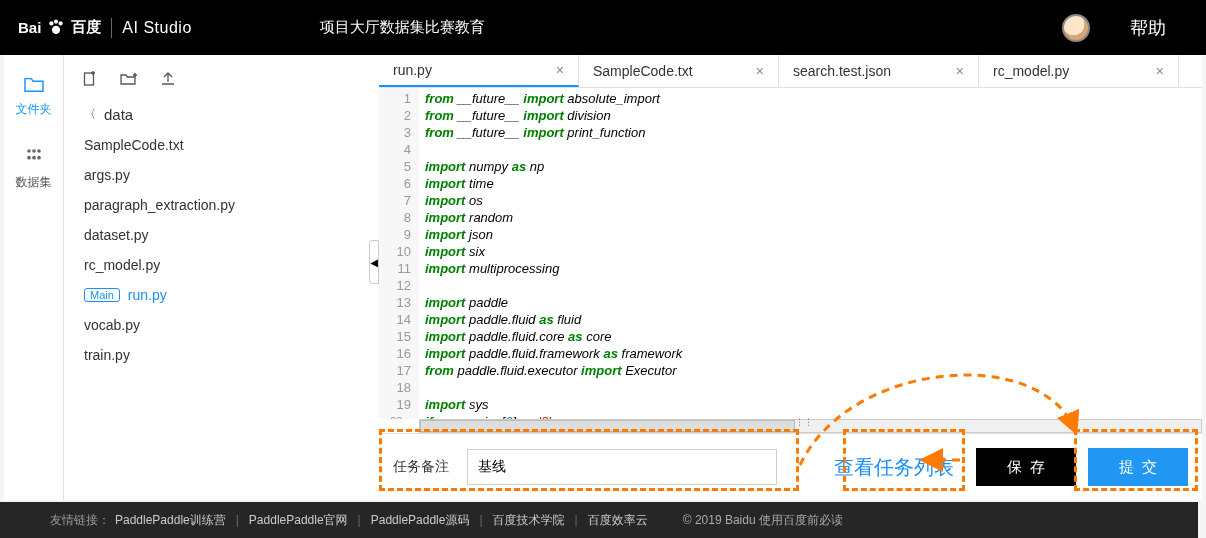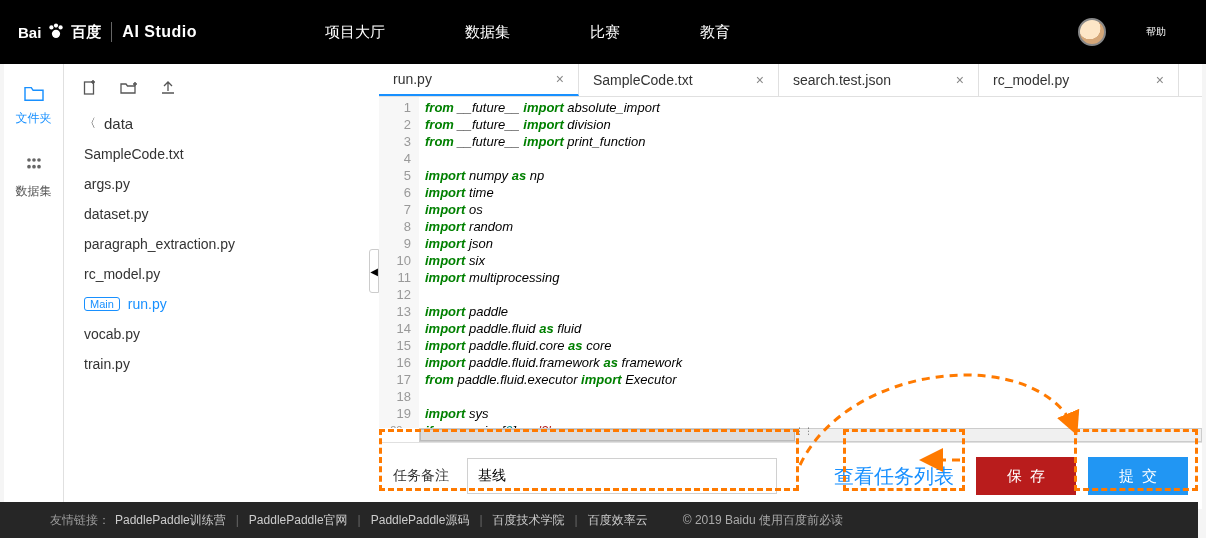--- a/index.html
+++ b/index.html
@@ -1,27 +1,27 @@
 <!DOCTYPE html>
 <html><head>
 <meta charset="utf-8">
 <style>
 * { margin:0; padding:0; box-sizing:border-box; font-family:"Microsoft YaHei",Arial,sans-serif; }
 body { background:#f5f5f5; width:1206px; height:538px; overflow:hidden; position:relative; }
-.topbar { background:#000; height:64px; display:flex; align-items:center; color:#fff; }
+.topbar { background:#000; height:55px; display:flex; align-items:center; color:#fff; }
 .logo-area { display:flex; align-items:center; padding:0 18px; gap:10px; }
 .baidu-logo { font-size:15px; font-weight:bold; display:flex; align-items:center; gap:4px; }
 .pawprint { width:22px; height:22px; }
 .logo-divider { width:1px; height:20px; background:#666; }
-.ai-studio { font-size:16px; font-weight:700; letter-spacing:0.5px; }
-.nav { display:flex; gap:80px; margin-left:110px; font-size:15px; }
+.ai-studio { font-size:16px; font-weight:400; letter-spacing:0.5px; }
+.nav { display:flex; margin-left:110px; font-size:15px; }
 .nav-item { color:#fff; cursor:pointer; }
 .right-area { margin-left:auto; display:flex; align-items:center; gap:40px; padding-right:40px; }
 .avatar { width:28px; height:28px; border-radius:50%; background:radial-gradient(circle at 40% 35%, #fde6c7 50%, #d4a678 52%); border:2px solid #888; }
-.help { font-size:10px; }
+.help { font-size:18px; }
 
 .workspace { display:flex; height:445px; background:#fff; margin:0 4px; position:relative; }
 .left-rail { width:60px; border-right:1px solid #e0e0e0; padding-top:10px; text-align:center; }
 .rail-icon { padding:10px 0 4px; color:#1890ff; }
 .rail-icon.inactive { color:#666; }
 .rail-label { font-size:12px; color:#1890ff; margin-bottom:18px; }
 .rail-label.inactive { color:#555; }
 
 .sidebar { width:315px; padding:12px 0 0 14px; }
 .sidebar-toolbar { display:flex; gap:22px; padding:4px 0 12px 4px; color:#555; }
@@ -49,21 +49,21 @@
 .collapse-handle { position:absolute; left:-10px; top:185px; width:10px; height:44px; background:#fff; border:1px solid #ccc; border-radius:3px 0 0 3px; display:flex; align-items:center; justify-content:center; font-size:10px; cursor:pointer; }
 .hscroll { border:1px solid #ccc; height:14px; margin:0 0 0 40px; background:#f0f0f0; position:relative; }
 .hscroll-thumb { position:absolute; left:0; top:0; width:48%; height:12px; background:#ddd; border:1px solid #bbb; }
 .hscroll-handle { position:absolute; left:48%; top:-1px; width:4px; height:14px; font-size:9px; color:#666; text-align:center; line-height:6px; }
 
 .bottom-bar { border-top:1px solid #e0e0e0; padding:14px 14px 14px 14px; background:#fff; display:flex; align-items:center; gap:12px; position:relative; }
 .remark-label { font-size:14px; color:#333; margin-right:6px; }
 .remark-input { width:310px; height:36px; border:1px solid #d0d0d0; padding:0 10px; font-size:14px; }
 .view-tasks { color:#1890ff; font-size:20px; cursor:pointer; margin-left:auto; margin-right:10px; }
 .btn { width:100px; height:38px; border:none; font-size:15px; letter-spacing:8px; padding-left:8px; cursor:pointer; }
-.btn-save { background:#b91c1c; color:#fff; }
+.btn-save { background:#000000; color:#fff; }
 .btn-submit { background:#2196f3; color:#fff; }
 
 .dashed-box { position:absolute; border:3px dashed #ff7a00; pointer-events:none; }
 .dash1 { left:379px; top:429px; width:420px; height:62px; }
 .dash2 { left:843px; top:429px; width:122px; height:62px; }
 .dash3 { left:1074px; top:429px; width:124px; height:62px; }
 .arrow-svg { position:absolute; left:790px; top:330px; width:420px; height:165px; pointer-events:none; }
 
 .footer { position:absolute; bottom:0; left:0; right:8px; height:36px; background:#262626; color:#9a9a9a; font-size:12px; display:flex; align-items:center; padding:0 50px; }
 .footer a { color:#ccc; margin:0 5px; }
@@ -140,24 +140,24 @@
         <span class="tree-chevron">〈</span>
         <span>data</span>
       </div>
       <div class="tree-row">
           <span>SampleCode.txt</span>
         </div>
       <div class="tree-row">
           <span>args.py</span>
         </div>
       <div class="tree-row">
+          <span>paragraph_extraction.py</span>
+        </div>
+      <div class="tree-row">
           <span>dataset.py</span>
-        </div>
-      <div class="tree-row">
-          <span>paragraph_extraction.py</span>
         </div>
       <div class="tree-row">
           <span>rc_model.py</span>
         </div>
       <div class="tree-row">
         <span class="main-badge">Main</span>
         <span class="main-file">run.py</span>
       </div>
       <div class="tree-row">
           <span>vocab.py</span>

